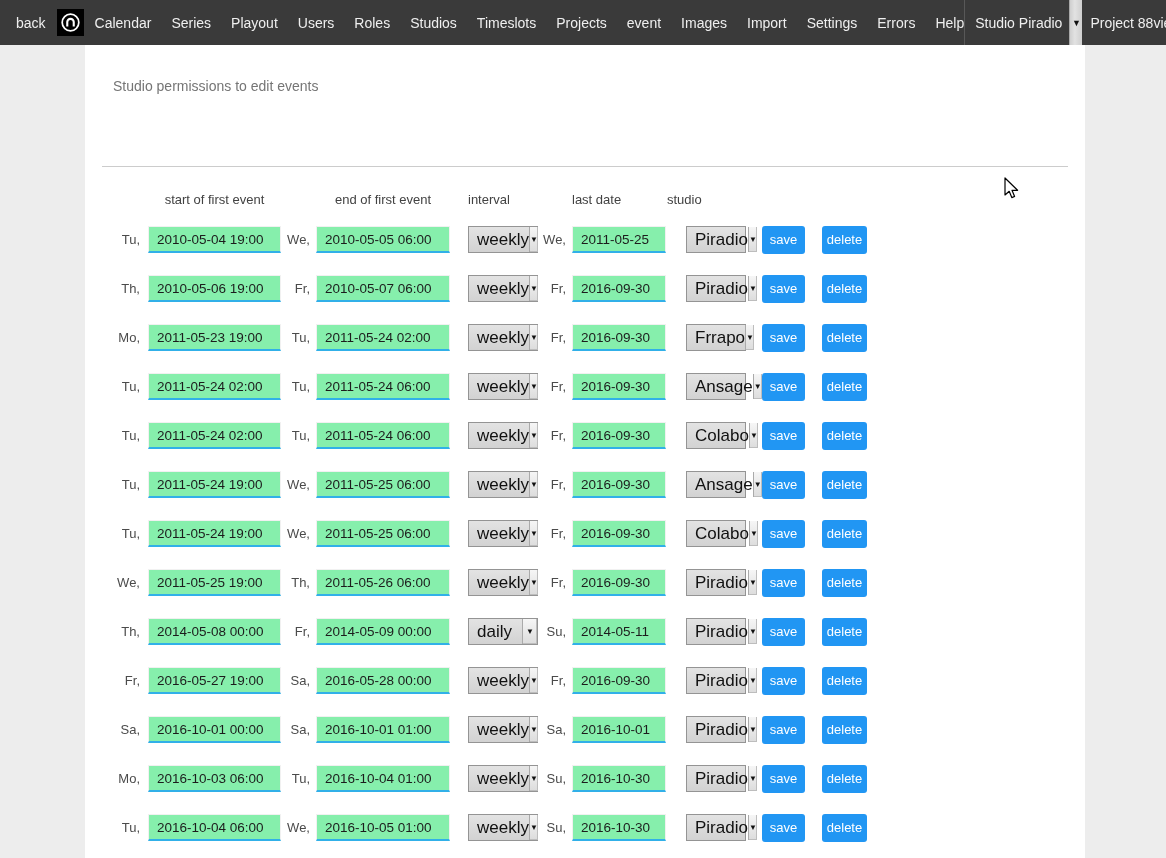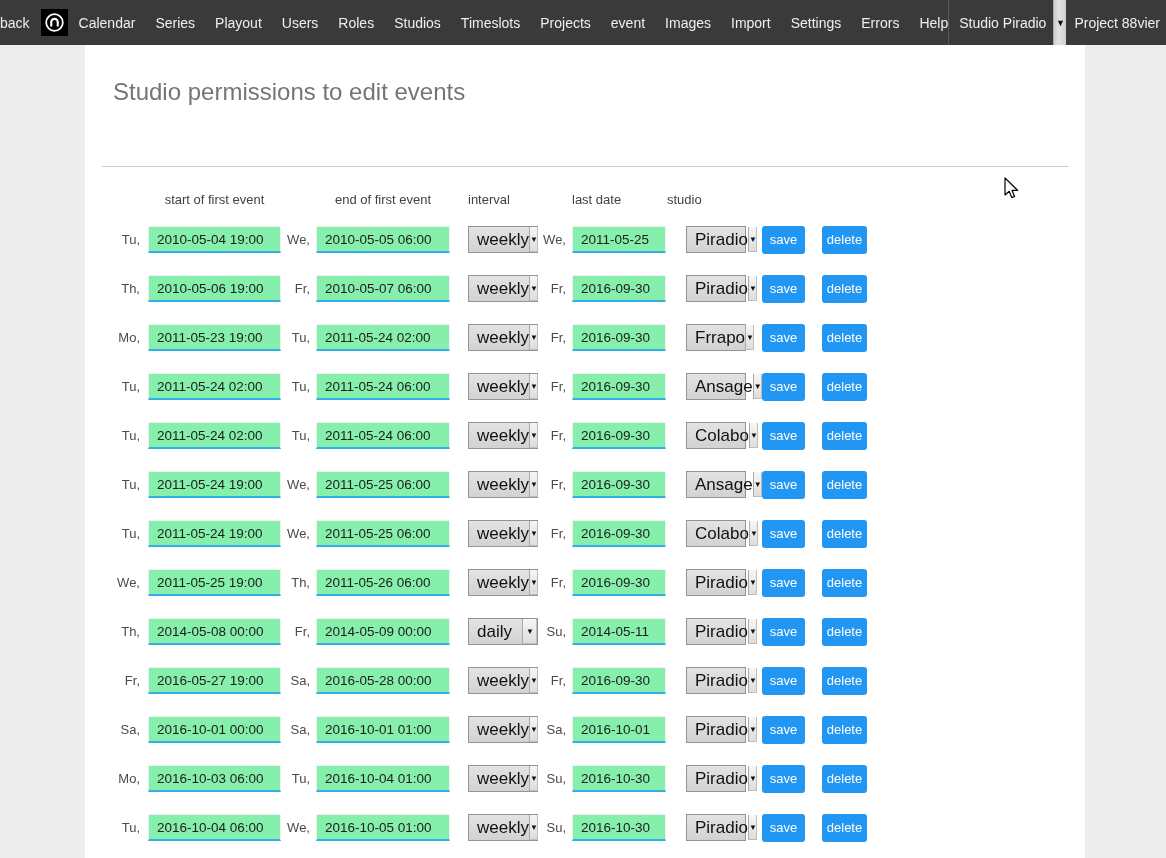--- a/index.html
+++ b/index.html
@@ -6,21 +6,21 @@
   html, body { width: 1166px; height: 858px; overflow: hidden; }
   body { font-family: "Liberation Sans", sans-serif; background: #ededed; }
   #app { position: relative; width: 1166px; height: 858px; background: #ededed; overflow: hidden; }
 
   
   .navbar {
     position: absolute; top: 0; left: 0; width: 1166px; height: 45px;
     background: #3a3a3a; display: flex; align-items: center;
     color: #efefef; font-size: 14px; white-space: nowrap;
   }
-  .nav-left { display: flex; align-items: center; gap: 11px; padding-left: 0; flex: 1 1 auto; height: 100%; }
+  .nav-left { display: flex; align-items: center; gap: 11px; padding-left: 16px; flex: 1 1 auto; height: 100%; }
   .nav-item { cursor: pointer; color: #efefef; }
   .logo-box {
     width: 27px; height: 27px; background: #000; display: flex;
     align-items: center; justify-content: center; flex: 0 0 auto;
   }
   .nav-right { display: flex; align-items: center; height: 100%; flex: 0 0 auto; }
   .nav-divider { width: 1px; height: 45px; background: #585858; margin-right: 8px; }
   .nav-select { display: flex; align-items: center; height: 45px; cursor: pointer; }
   .nav-select .ns-label { padding: 0 7px 0 2px; }
   .ns-arrow {
@@ -32,21 +32,21 @@
   .logout { color: #e0554a; font-size: 15px; margin: 0 12px 0 14px; cursor: pointer; }
   .username { color: #f3f3f3; margin-right: 10px; }
 
   
   .card {
     position: absolute; left: 85px; top: 45px; width: 1000px; bottom: 0;
     background: #ffffff;
   }
   .page-title {
     position: absolute; left: 28px; top: 33px;
-    font-size: 24px; font-weight: 400; color: #757575;
+    font-size: 14px; font-weight: 400; color: #757575;
   }
   .tabs { position: absolute; left: 17px; top: 83px; display: flex; gap: 4px; }
   .tab {
     height: 38px; border-radius: 3px 3px 0 0; display: flex; align-items: center;
     justify-content: center; font-size: 13.5px; padding: 0 22px; cursor: pointer;
   }
   .tab.active { background: #2196f3; color: #ffffff; }
   .tab.inactive { background: #a9a9a9; color: #e8e8e8; }
   .tab-divider { position: absolute; left: 17px; top: 121px; width: 966px; height: 1px; background: #cccccc; }
 

